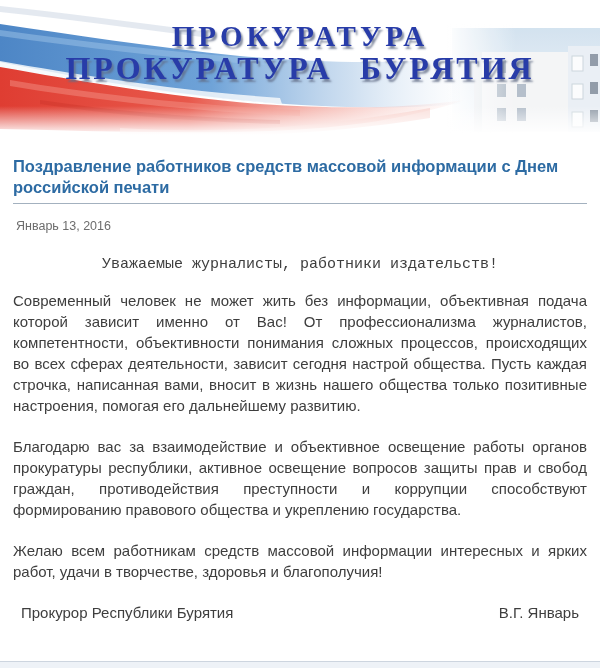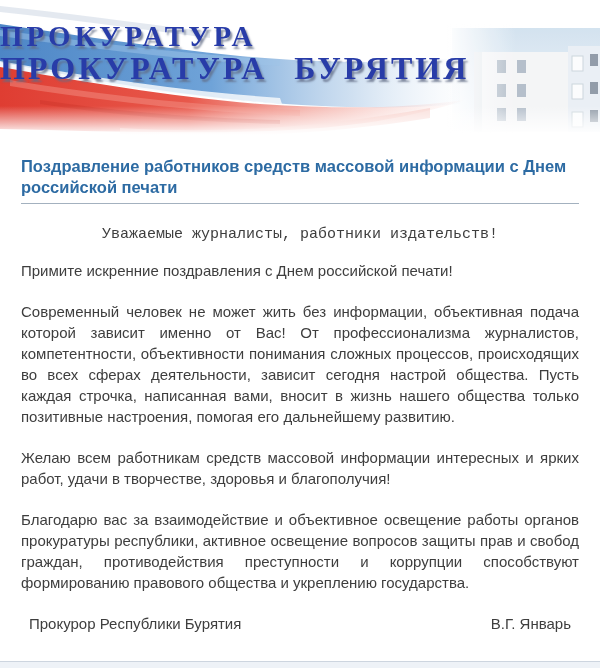--- a/index.html
+++ b/index.html
@@ -8,31 +8,31 @@
     background: #ffffff;
     font-family: "Liberation Sans", sans-serif;
     position: relative;
   }
 
   
   .banner { position: relative; width: 600px; height: 140px; overflow: hidden; background: #ffffff; }
   .banner svg { position: absolute; left: 0; top: 0; }
   .org-name {
     position: absolute; top: 20px; left: 0; width: 100%;
-    text-align: left;
+    text-align: center;
     font-family: "Liberation Serif", serif;
     font-weight: bold;
     color: var(--header-text, #283ca8);
     text-shadow: 2px 3px 2px rgba(98, 108, 134, 0.75);
   }
   .org-line1 { font-size: 29px; line-height: 32px; letter-spacing: 4px; }
   .org-line2 { font-size: 32px; line-height: 33px; letter-spacing: 3px; word-spacing: 16px; }
 
   
-  .content { padding: 0 21px; }
+  .content { padding: 0 13px; }
   h1.title {
     font-size: 16.5px; line-height: 21px; font-weight: bold;
     color: var(--title-color, #2d6ba3);
     margin: 16px 0 5px;
   }
   hr.title-divider {
     border: none;
     border-top: 1px solid var(--rule-color, #a3b1bf);
     margin: 0;
   }
@@ -134,26 +134,26 @@
 
   <div class="org-name">
     <div class="org-line1">ПРОКУРАТУРА</div>
     <div class="org-line2">ПРОКУРАТУРА БУРЯТИЯ</div>
   </div>
 </header>
 
 <main class="content">
   <h1 class="title">Поздравление работников средств массовой информации с Днем российской печати</h1>
   <hr class="title-divider">
+  <div class="date">Январь 13, 2016</div>
 
   <p class="salutation">Уважаемые журналисты, работники издательств!</p>
-  <p class="body-p">Примите искренние поздравления с Днем российской печати!</p>
   <p class="body-p">Современный человек не может жить без информации, объективная подача которой зависит именно от Вас! От профессионализма журналистов, компетентности, объективности понимания сложных процессов, происходящих во всех сферах деятельности, зависит сегодня настрой общества. Пусть каждая строчка, написанная вами, вносит в жизнь нашего общества только позитивные настроения, помогая его дальнейшему развитию.</p>
+  <p class="body-p">Благодарю вас за взаимодействие и объективное освещение работы органов прокуратуры республики, активное освещение вопросов защиты прав и свобод граждан, противодействия преступности и коррупции способствуют формированию правового общества и укреплению государства.</p>
   <p class="body-p">Желаю всем работникам средств массовой информации интересных и ярких работ, удачи в творчестве, здоровья и благополучия!</p>
-  <p class="body-p">Благодарю вас за взаимодействие и объективное освещение работы органов прокуратуры республики, активное освещение вопросов защиты прав и свобод граждан, противодействия преступности и коррупции способствуют формированию правового общества и укреплению государства.</p>
 
   <div class="signature">
     <span>Прокурор Республики Бурятия</span>
     <span>В.Г. Январь</span>
   </div>
 </main>
 
 <footer class="footer-strip"></footer>
 
 </body></html>

